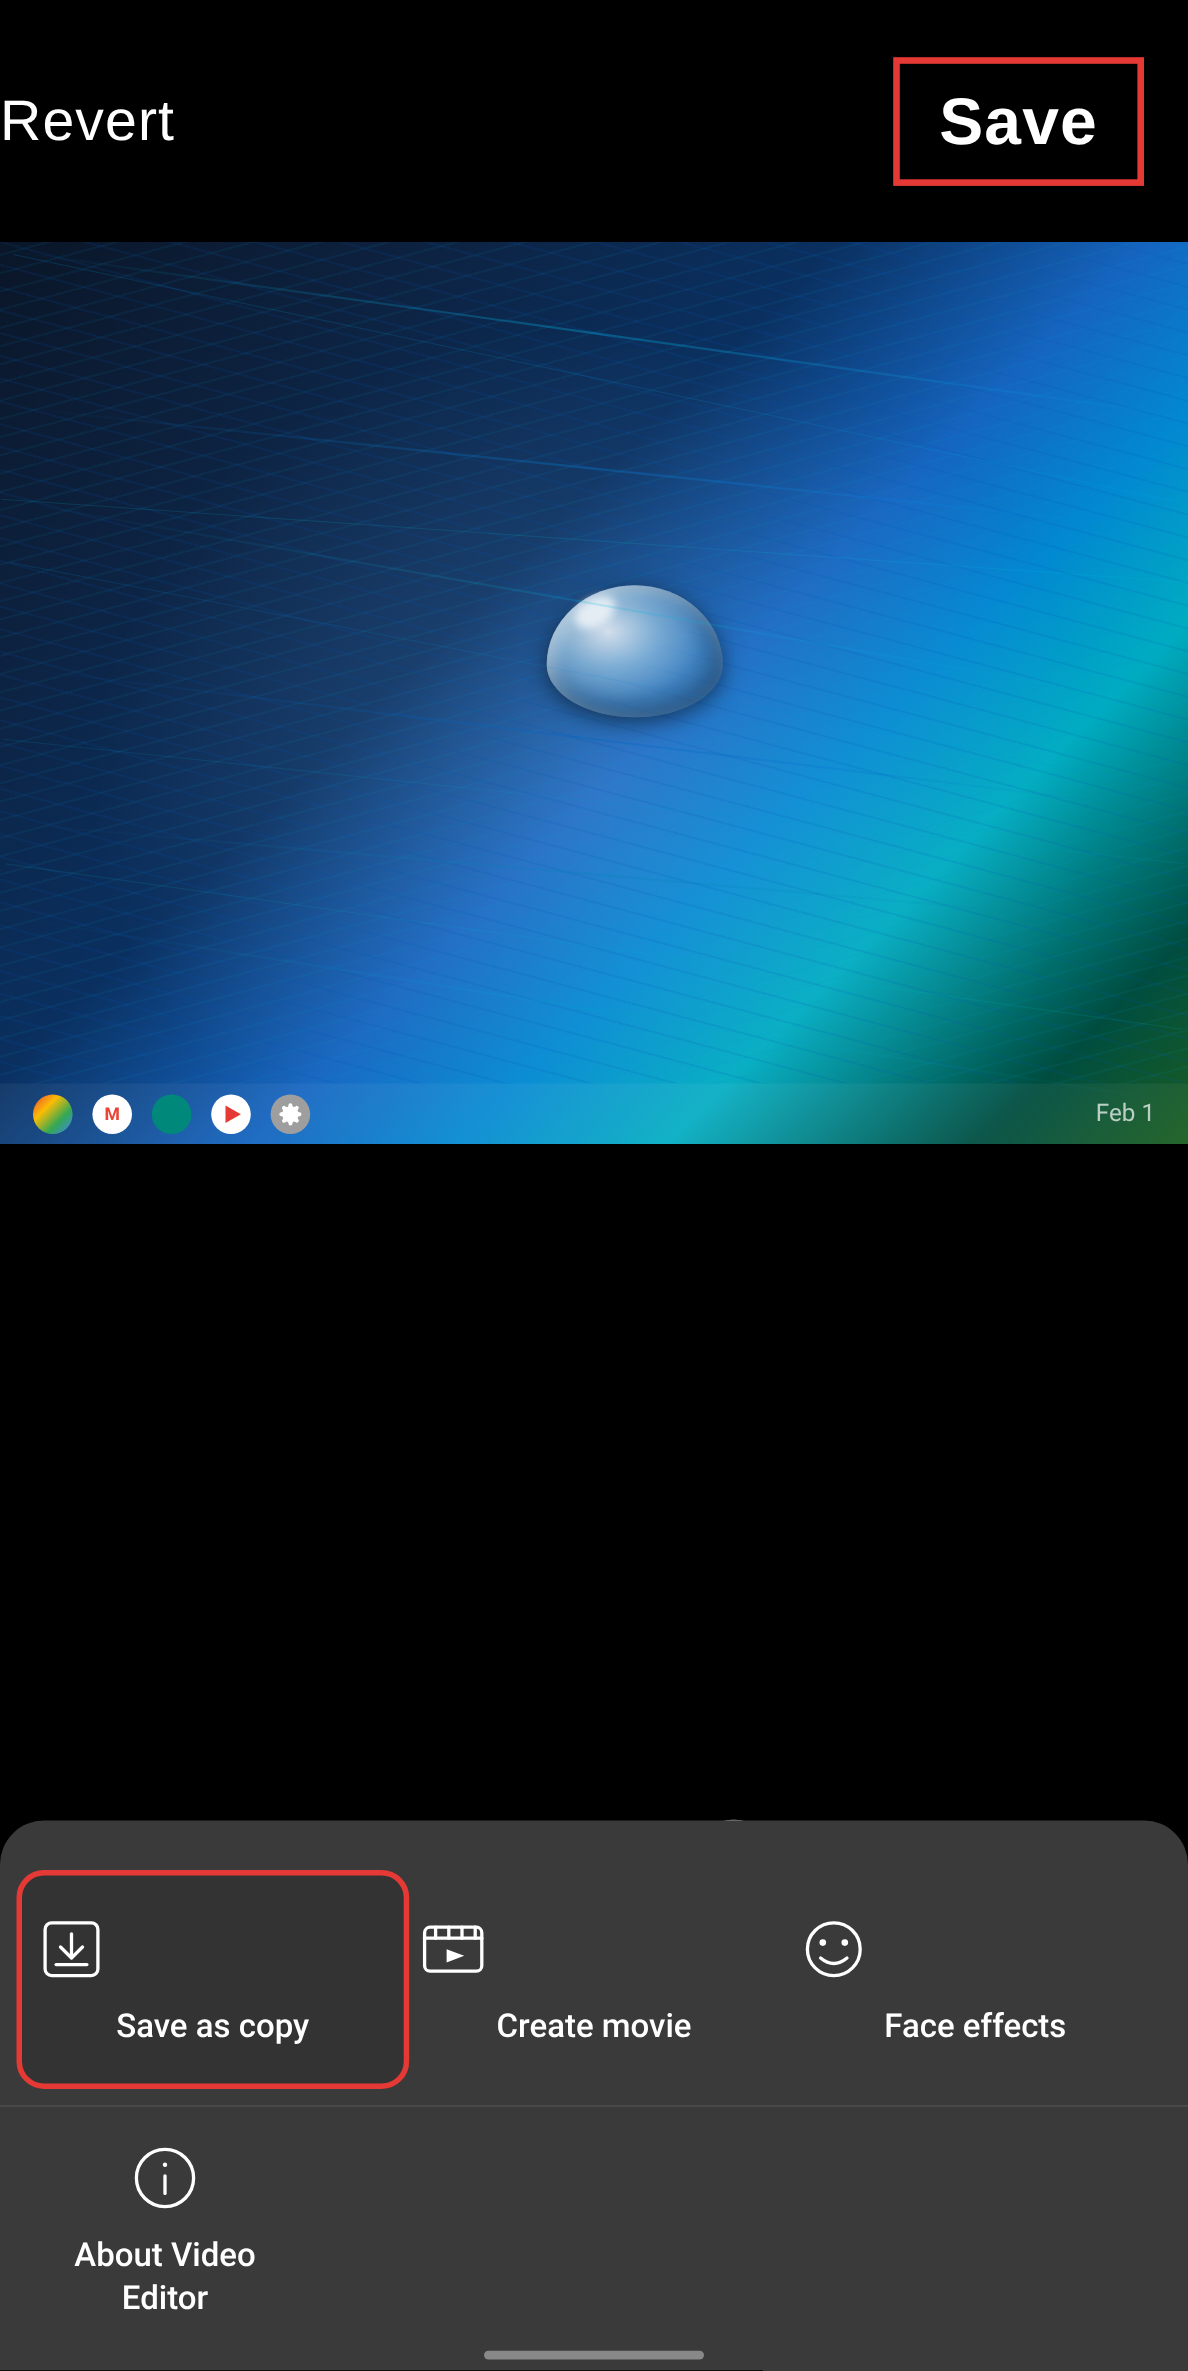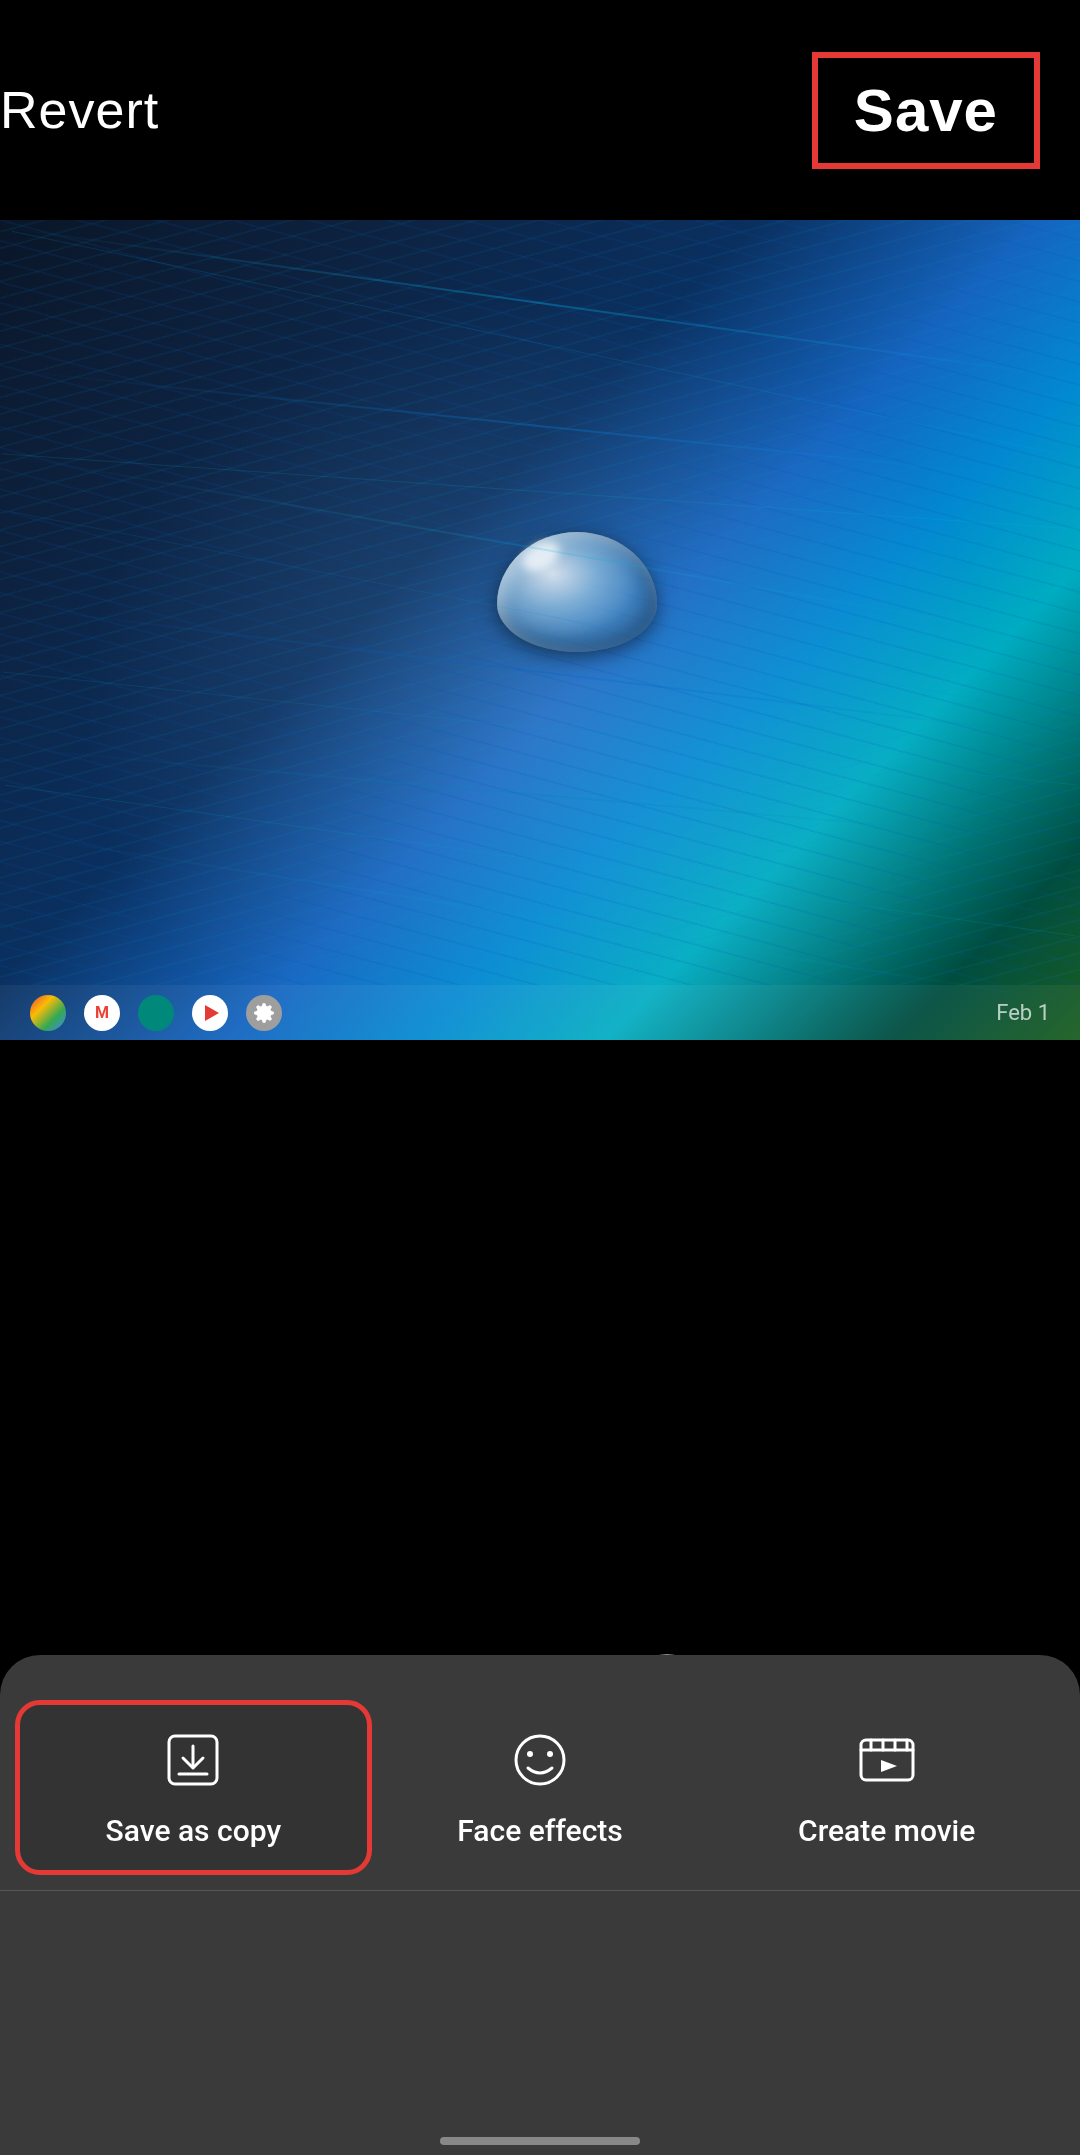--- a/index.html
+++ b/index.html
@@ -208,25 +208,24 @@
       display: flex;
       align-items: flex-start;
       justify-content: space-around;
       padding: 30px 20px 20px 20px;
       border-bottom: 1px solid rgba(255,255,255,0.15);
     }
 
     .menu-item {
       display: flex;
       flex-direction: column;
-      align-items: center;
       gap: 16px;
       flex: 1;
       cursor: pointer;
-      padding: 20px 10px;
+      padding: 32px 10px;
       border-radius: 20px;
     }
 
     .menu-item.highlighted {
       outline: 5px solid #e53935;
       background: rgba(50,50,50,0.8);
       border-radius: 20px;
     }
 
     .menu-icon {
@@ -376,42 +375,55 @@
           <line x1="18" y1="46" x2="46" y2="46"></line>
         </svg>
       </div>
       <span class="menu-label">Save as copy</span>
     </div>
 
 
     <div class="menu-item">
       <div class="menu-icon">
         <svg viewBox="0 0 64 64">
-          <circle cx="32" cy="32" r="24"></circle>
-          <circle cx="22" cy="26" r="3" fill="white" stroke="none"></circle>
-          <circle cx="42" cy="26" r="3" fill="white" stroke="none"></circle>
-          <path d="M20 40 Q32 50 44 40"></path>
-        </svg>
-      </div>
-      <span class="menu-label">Face effects</span>
-    </div>
-
-    <div class="menu-item">
-      <div class="menu-icon">
-        <svg viewBox="0 0 64 64">
           <rect x="6" y="12" width="52" height="40" rx="5" ry="5"></rect>
           <line x1="6" y1="22" x2="58" y2="22"></line>
           <line x1="16" y1="12" x2="16" y2="22"></line>
           <line x1="28" y1="12" x2="28" y2="22"></line>
           <line x1="40" y1="12" x2="40" y2="22"></line>
           <line x1="52" y1="12" x2="52" y2="22"></line>
           <polygon points="26,32 26,44 42,38" fill="white" stroke="none"></polygon>
         </svg>
       </div>
       <span class="menu-label">Create movie</span>
     </div>
 
-  </div>
-
+    <div class="menu-item">
+      <div class="menu-icon">
+        <svg viewBox="0 0 64 64">
+          <circle cx="32" cy="32" r="24"></circle>
+          <circle cx="22" cy="26" r="3" fill="white" stroke="none"></circle>
+          <circle cx="42" cy="26" r="3" fill="white" stroke="none"></circle>
+          <path d="M20 40 Q32 50 44 40"></path>
+        </svg>
+      </div>
+      <span class="menu-label">Face effects</span>
+    </div>
+
+  </div>
+
+  <div class="menu-row-2">
+    <div class="menu-item-2">
+      <div class="menu-icon">
+        <svg viewBox="0 0 64 64" width="64" height="64" fill="none" stroke="white" stroke-width="3" stroke-linecap="round" stroke-linejoin="round">
+          <circle cx="32" cy="32" r="26"></circle>
+          <line x1="32" y1="30" x2="32" y2="46"></line>
+          <circle cx="32" cy="20" r="2" fill="white" stroke="none"></circle>
+        </svg>
+      </div>
+      <span class="menu-label">About Video
+Editor</span>
+    </div>
+  </div>
 
 </div>
 
 <div class="home-indicator"></div>
 
 </body></html>

